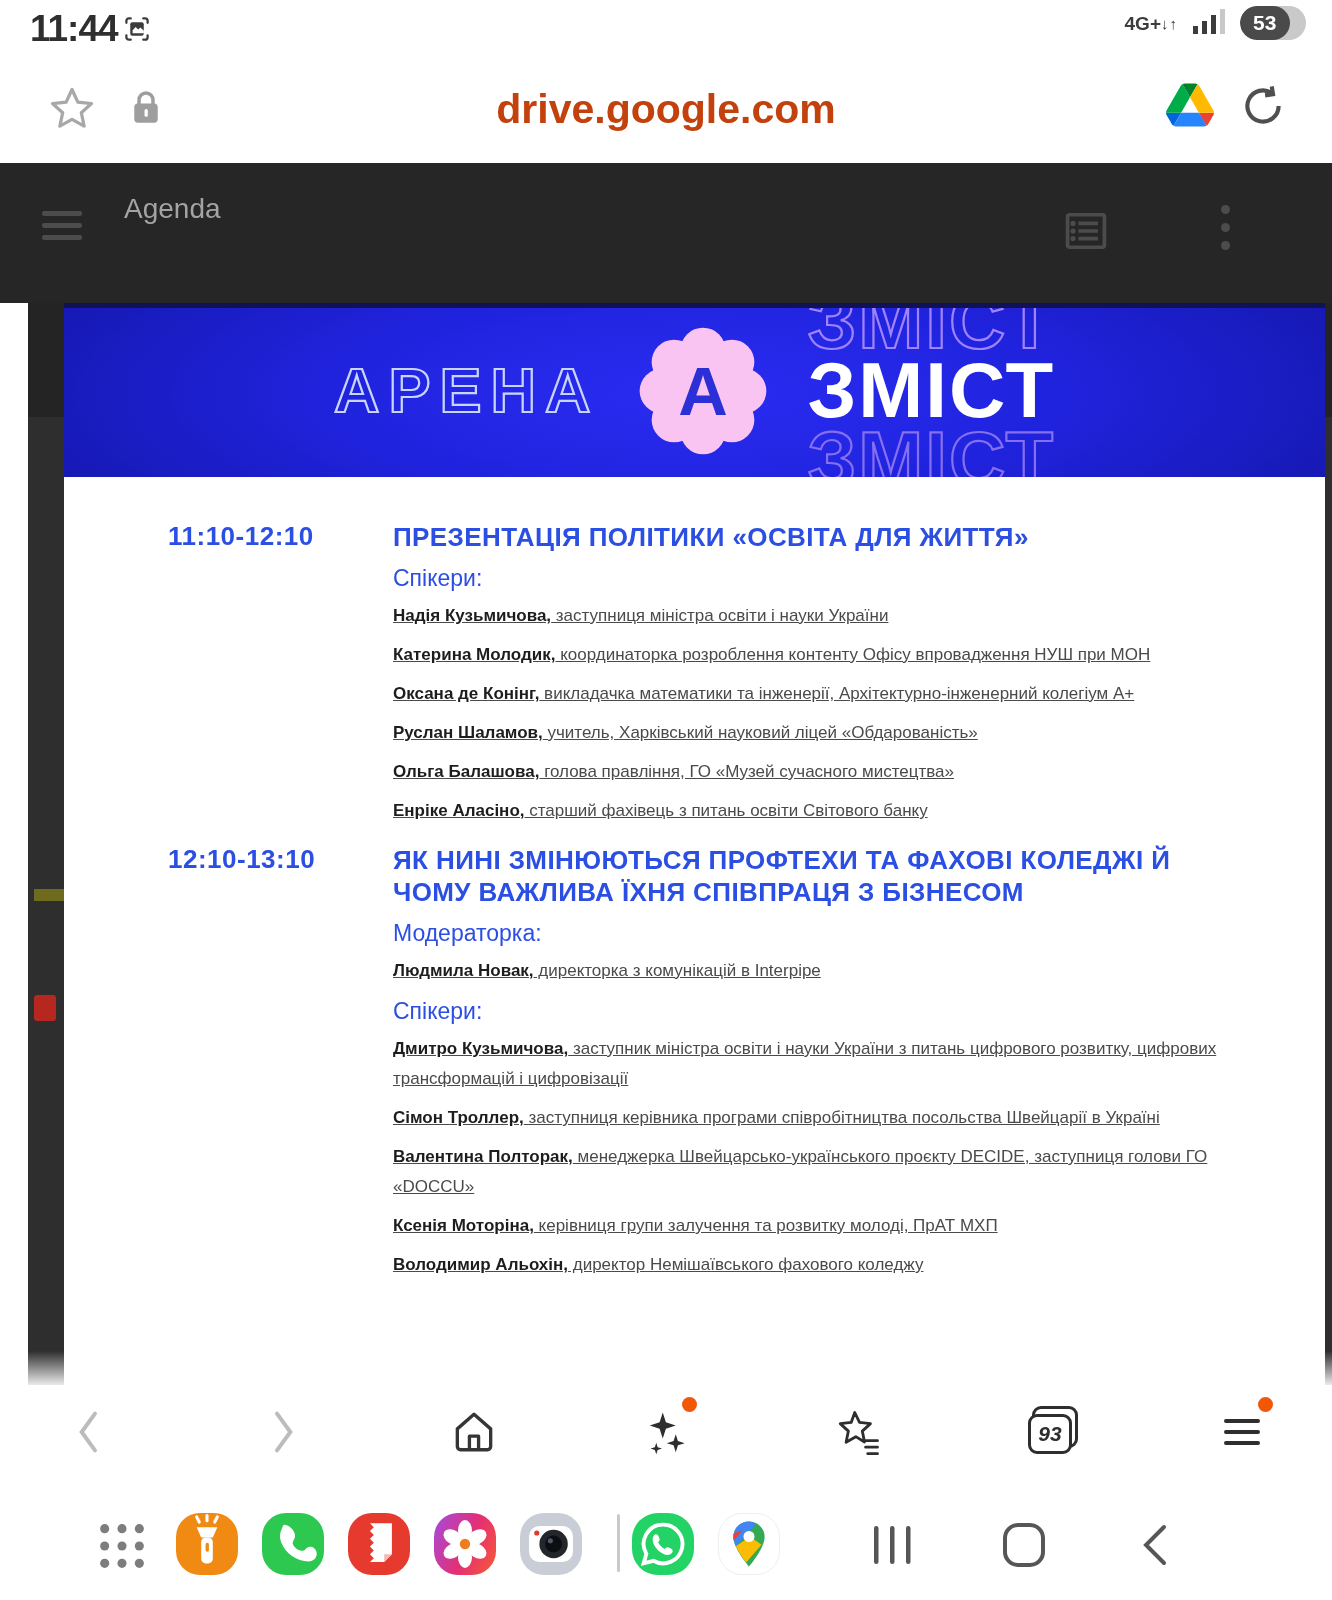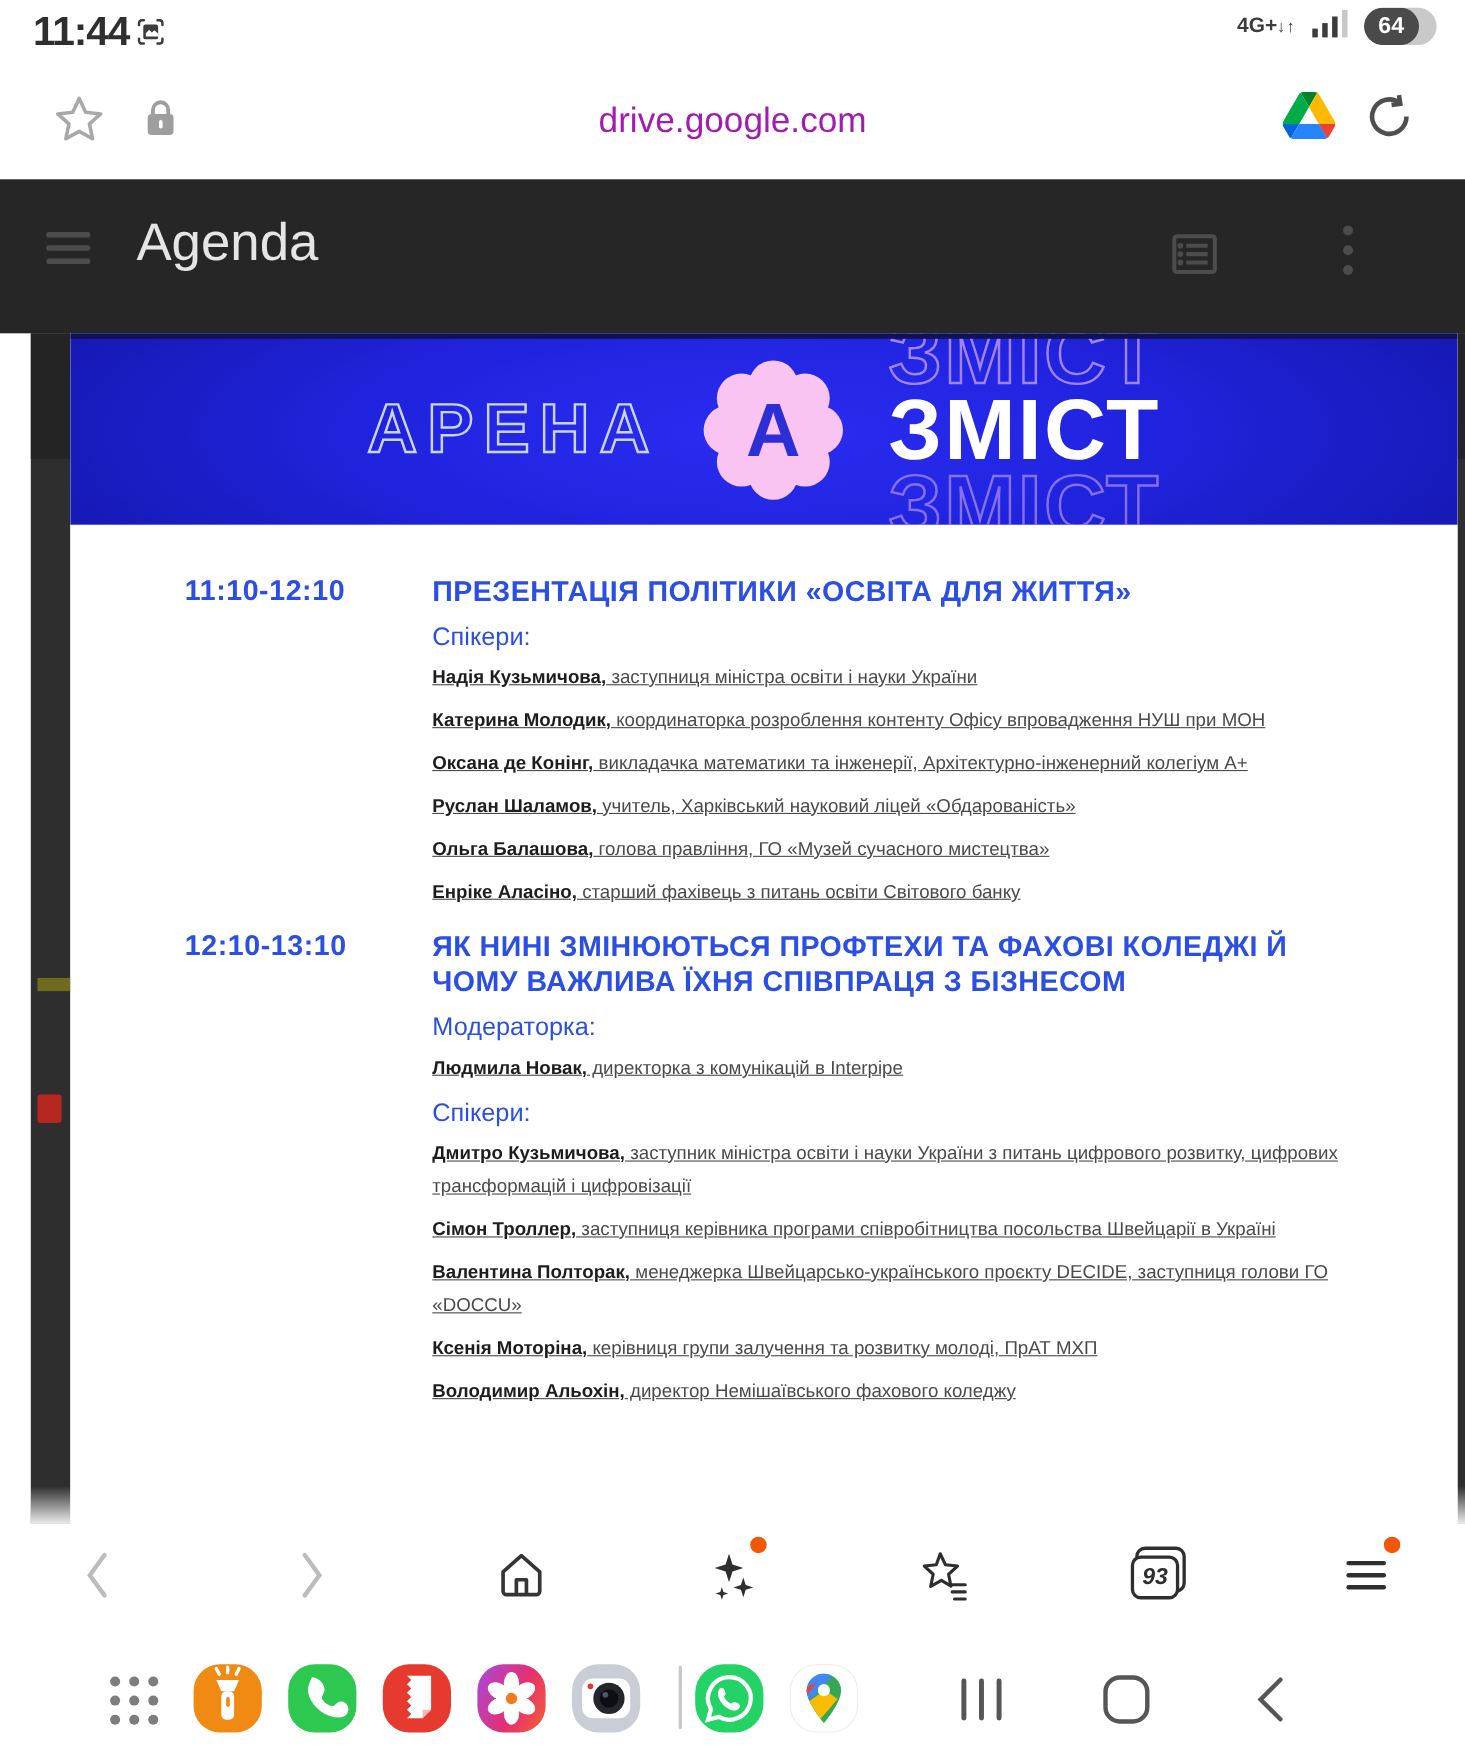--- a/index.html
+++ b/index.html
@@ -17,29 +17,29 @@
   .battery{width:66px;height:34px;border-radius:17px;background:#c9c9c9;position:relative;overflow:hidden;}
   .battery .fill{position:absolute;left:0;top:0;bottom:0;width:75%;background:#4a4a4a;border-radius:17px;}
   .battery .pct{position:absolute;left:0;top:0;width:75%;height:100%;display:flex;align-items:center;justify-content:center;
                 color:#fff;font-size:21px;font-weight:700;}
 
   
   .address-bar{position:absolute;left:0;top:55px;width:1332px;height:108px;background:#fff;}
   .ab-star{position:absolute;left:46px;top:28px;}
   .ab-lock{position:absolute;left:124px;top:31px;}
   .url{position:absolute;left:0;top:0;width:100%;height:100%;display:flex;align-items:center;justify-content:center;
-       font-size:32px;font-weight:400;color:#a21caf;}
+       font-size:41px;font-weight:700;color:#c2410c;}
   .ab-drive{position:absolute;right:118px;top:28px;}
   .ab-reload{position:absolute;right:44px;top:26px;}
 
   
   .app-header{position:absolute;left:0;top:163px;width:1332px;height:140px;background:#262626;}
   .hamb{position:absolute;left:42px;top:48px;width:40px;}
   .hamb div{height:5px;background:#4c4c4c;border-radius:2px;margin-bottom:7px;}
-  .app-title{position:absolute;left:124px;top:30px;font-size:48px;color:#e5e5e5;text-align:center;}
+  .app-title{position:absolute;left:124px;top:30px;font-size:28px;color:#a3a3a3;text-align:center;}
   .hd-list{position:absolute;right:220px;top:42px;}
   .hd-dots{position:absolute;right:102px;top:42px;display:flex;flex-direction:column;gap:9px;}
   .hd-dots div{width:9px;height:9px;border-radius:50%;background:#4c4c4c;}
 
   
   .doc-zone{position:absolute;left:0;top:303px;width:1332px;height:1082px;background:#fff;margin-left:28px;}
   .strip{position:absolute;top:0;height:100%;background:#2e2e2e;}
   .strip.left{left:0;width:36px;}
   .strip.right{right:0;width:35px;}
   .strip .darker{position:absolute;left:0;top:0;width:100%;height:114px;background:#242424;}
@@ -117,21 +117,21 @@
       <span>
         <svg width="34" height="30" viewBox="0 0 34 30">
           <rect x="1" y="20" width="5" height="8" fill="#3c3c3c"></rect>
           <rect x="10" y="15" width="5" height="13" fill="#3c3c3c"></rect>
           <rect x="19" y="9" width="5" height="19" fill="#3c3c3c"></rect>
           <rect x="28" y="3" width="5" height="25" fill="#c8c8c8"></rect>
         </svg>
       </span>
       <div class="battery">
         <div class="fill"></div>
-        <div class="pct">64</div>
+        <div class="pct">53</div>
       </div>
     </div>
   </div>
 
   <div class="address-bar">
     <span class="ab-star">
       <svg width="52" height="52" viewBox="0 0 24 24" fill="none" stroke="#a8a8a8" stroke-width="1.5" stroke-linejoin="round">
         <path d="M12 3l2.7 5.8 6.3.7-4.7 4.2 1.3 6.2L12 16.8 6.4 19.9l1.3-6.2L3 9.5l6.3-.7z"></path>
       </svg>
     </span>

